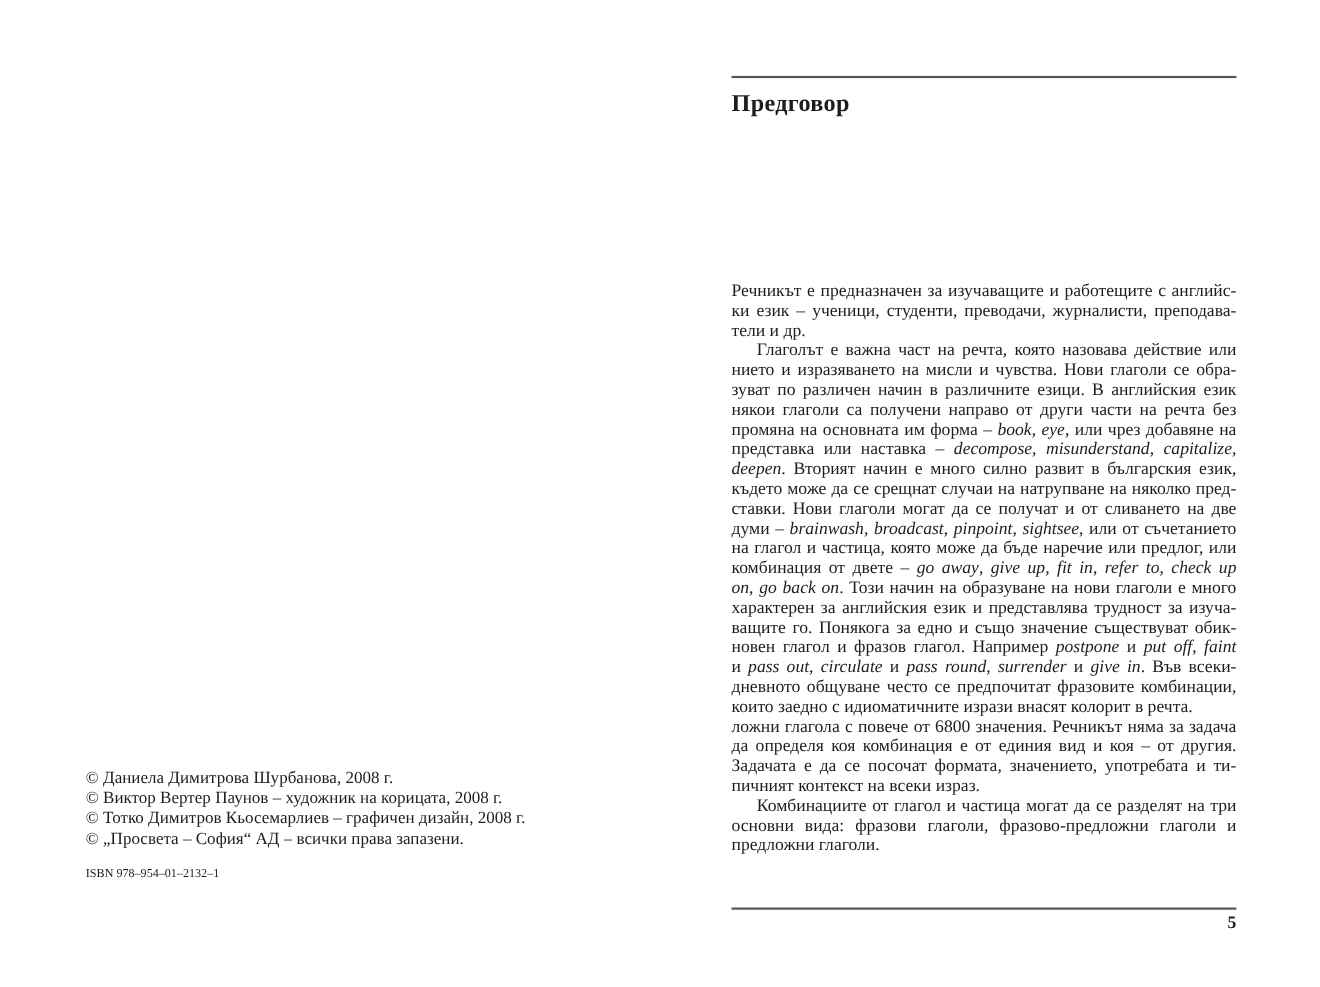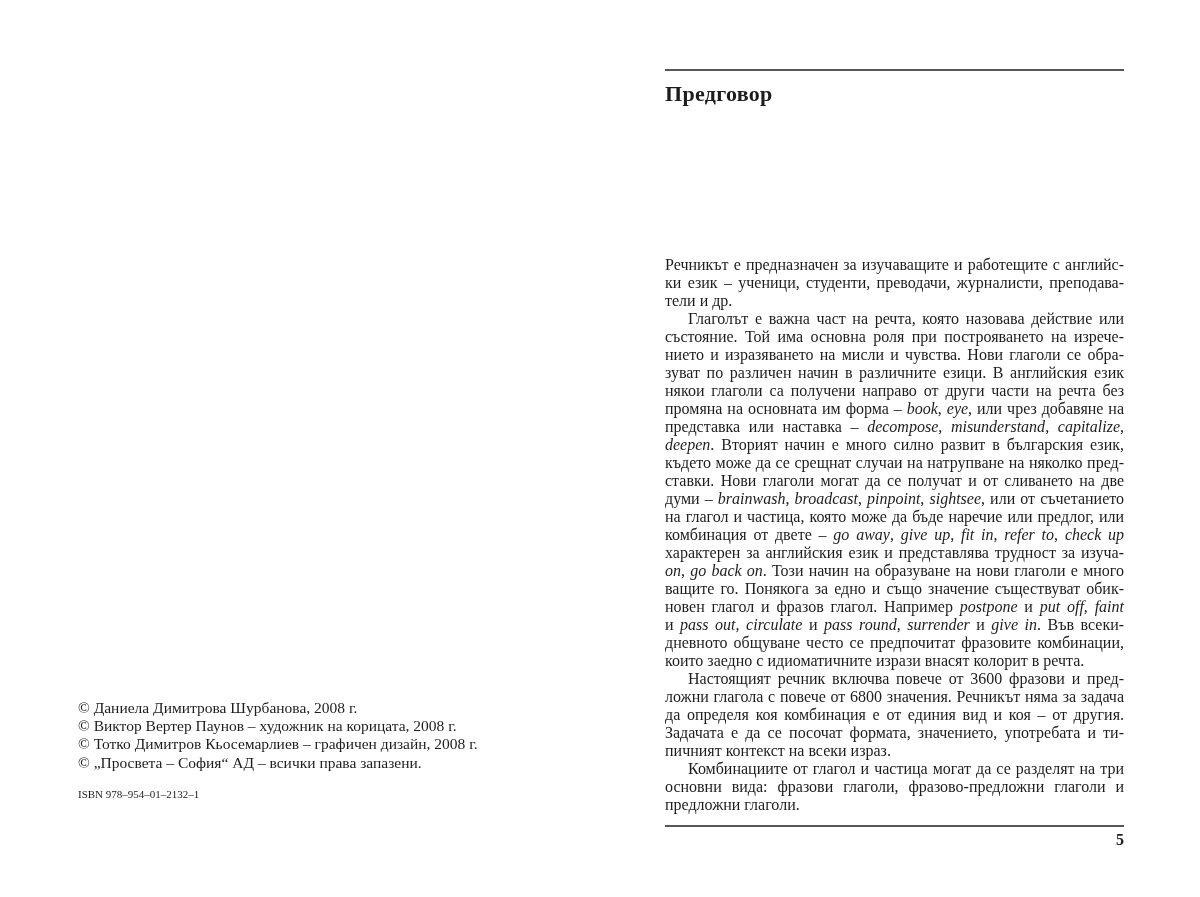--- a/index.html
+++ b/index.html
@@ -120,40 +120,38 @@
   </div>
 
   <div class="right-page">
     <div class="top-rule"></div>
     <h1 class="chapter-title">Предговор</h1>
     <div class="preface-body" id="preface-body">
         <div class="line">Речникът е предназначен за изучаващите и работещите с английс-</div>
         <div class="line">ки език – ученици, студенти, преводачи, журналисти, преподава-</div>
         <div class="line last">тели и др.</div>
         <div class="line indent">Глаголът е важна част на речта, която назовава действие или</div>
-        <div class="line">състояние. Той има основна роля при построяването на изрече-</div>
         <div class="line">нието и изразяването на мисли и чувства. Нови глаголи се обра-</div>
         <div class="line">зуват по различен начин в различните езици. В английския език</div>
         <div class="line">някои глаголи са получени направо от други части на речта без</div>
         <div class="line">промяна на основната им форма – <span class="it">book</span>, <span class="it">eye</span>, или чрез добавяне на</div>
         <div class="line">представка или наставка – <span class="it">decompose</span>, <span class="it">misunderstand</span>, <span class="it">capitalize</span>,</div>
         <div class="line"><span class="it">deepen</span>. Вторият начин е много силно развит в българския език,</div>
         <div class="line">където може да се срещнат случаи на натрупване на няколко пред-</div>
         <div class="line">ставки. Нови глаголи могат да се получат и от сливането на две</div>
         <div class="line">думи – <span class="it">brainwash</span>, <span class="it">broadcast</span>, <span class="it">pinpoint</span>, <span class="it">sightsee</span>, или от съчетанието</div>
         <div class="line">на глагол и частица, която може да бъде наречие или предлог, или</div>
         <div class="line">комбинация от двете – <span class="it">go away</span>, <span class="it">give up</span>, <span class="it">fit in</span>, <span class="it">refer to</span>, <span class="it">check up</span></div>
+        <div class="line"><span class="it">on</span>, <span class="it">go back on</span>. Този начин на образуване на нови глаголи е много</div>
         <div class="line">характерен за английския език и представлява трудност за изуча-</div>
-        <div class="line"><span class="it">on</span>, <span class="it">go back on</span>. Този начин на образуване на нови глаголи е много</div>
         <div class="line">ващите го. Понякога за едно и също значение съществуват обик-</div>
         <div class="line">новен глагол и фразов глагол. Например <span class="it">postpone</span> и <span class="it">put off</span>, <span class="it">faint</span></div>
         <div class="line">и <span class="it">pass out</span>, <span class="it">circulate</span> и <span class="it">pass round</span>, <span class="it">surrender</span> и <span class="it">give in</span>. Във всеки-</div>
         <div class="line">дневното общуване често се предпочитат фразовите комбинации,</div>
         <div class="line last">които заедно с идиоматичните изрази внасят колорит в речта.</div>
-        <div class="line indent">Настоящият речник включва повече от 3600 фразови и пред-</div>
         <div class="line">ложни глагола с повече от 6800 значения. Речникът няма за задача</div>
         <div class="line">да определя коя комбинация е от единия вид и коя – от другия.</div>
         <div class="line">Задачата е да се посочат формата, значението, употребата и ти-</div>
         <div class="line last">пичният контекст на всеки израз.</div>
         <div class="line indent">Комбинациите от глагол и частица могат да се разделят на три</div>
         <div class="line">основни вида: фразови глаголи, фразово-предложни глаголи и</div>
         <div class="line last">предложни глаголи.</div>
       </div>
     <div class="bottom-rule"></div>
     <div class="page-number">5</div>

